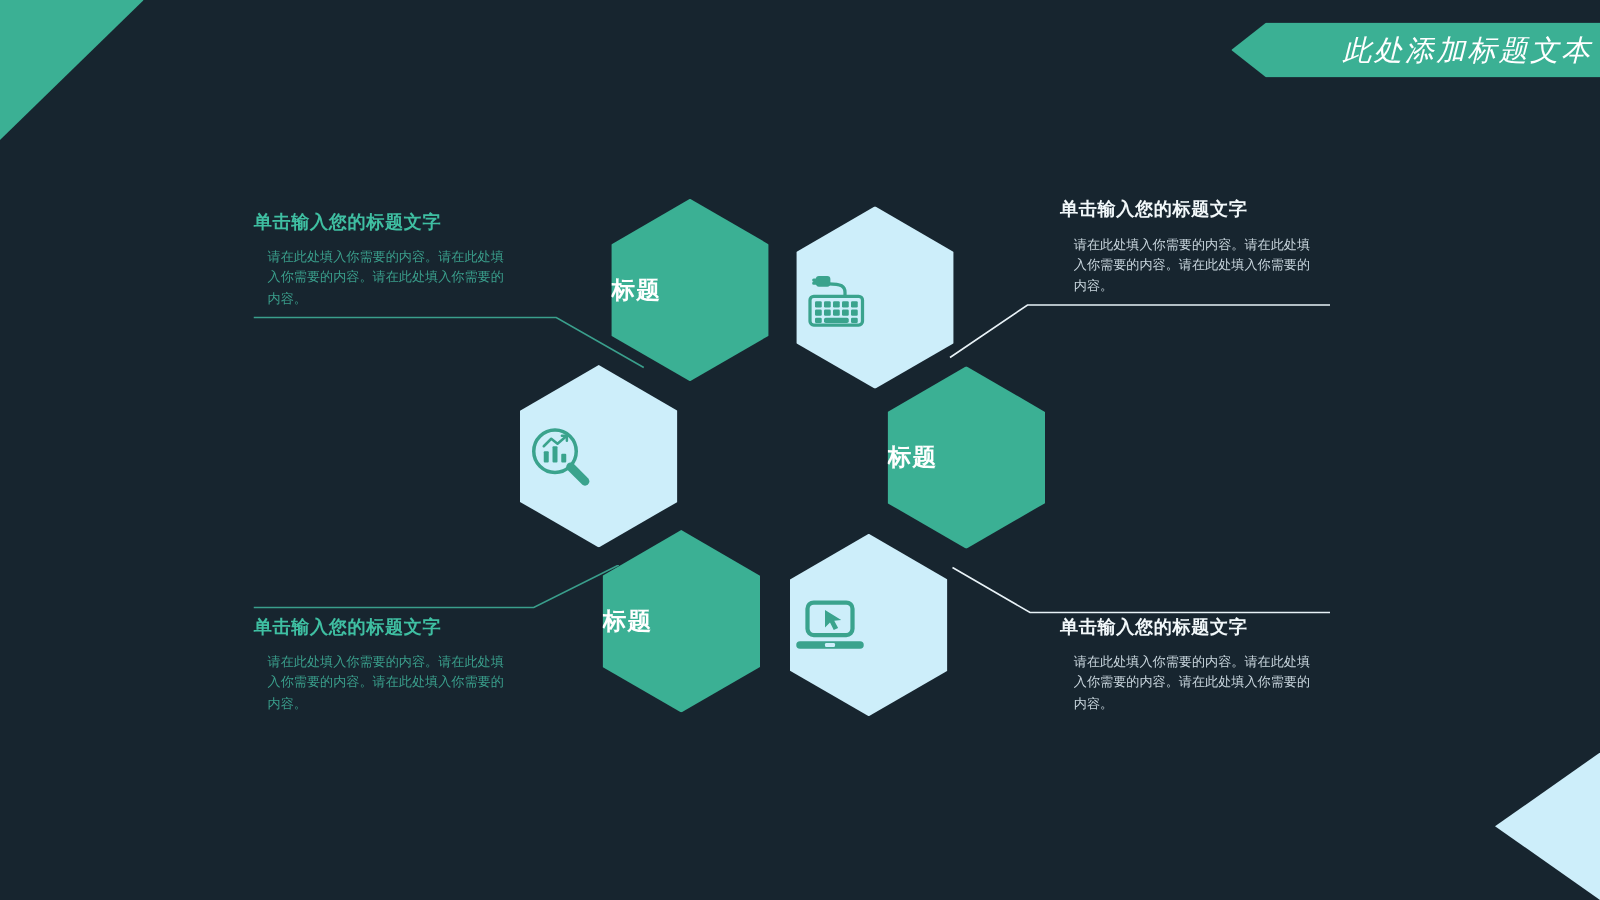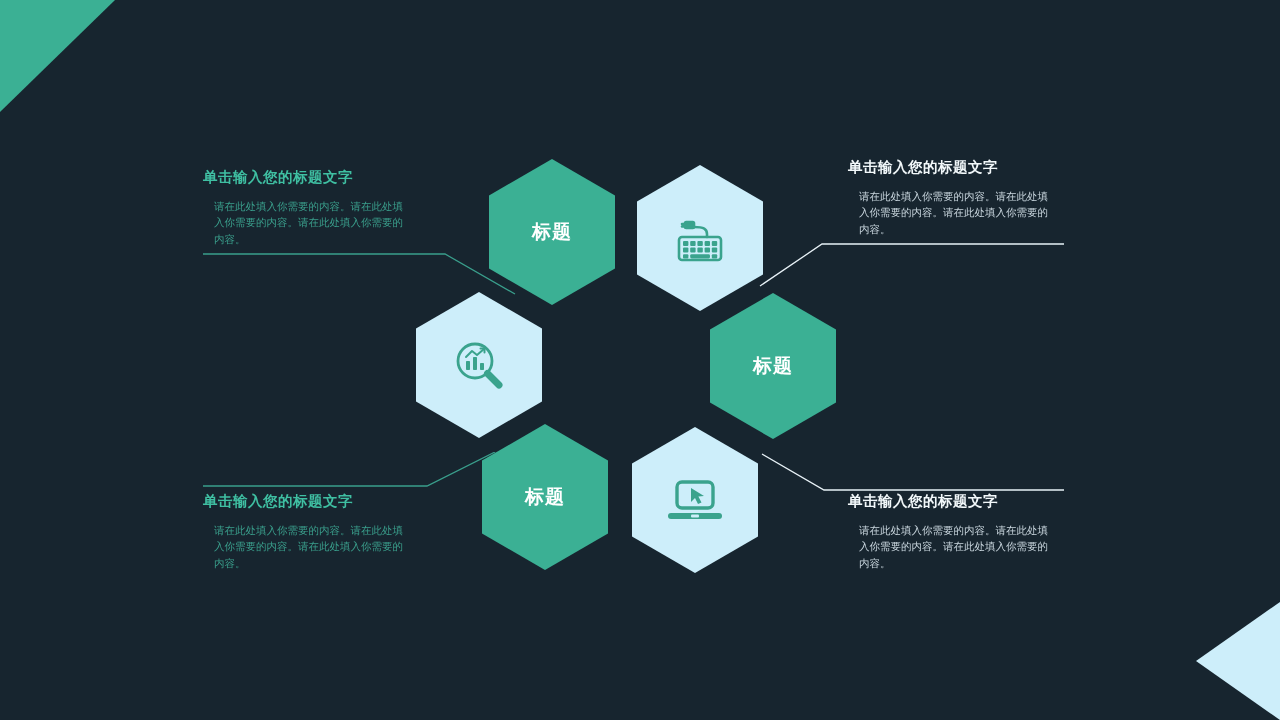--- a/index.html
+++ b/index.html
@@ -56,21 +56,20 @@
   }
 
   
   .hex {
     position: absolute;
     width: 126px;
     height: 146px;
     clip-path: polygon(50% 0%, 100% 25%, 100% 75%, 50% 100%, 0 75%, 0 25%);
     display: flex;
     align-items: center;
-    justify-content: center;
   }
   .hex.teal  { background: #3bb094; }
   .hex.light { background: #cdeefa; }
   .hex-label {
     color: #ffffff;
     font-size: 19px;
     font-weight: bold;
     letter-spacing: 1px;
   }
   .hex-icon { width: 64px; height: 64px; display: block; }
@@ -110,20 +109,23 @@
   #block-br { left: 848px; top: 492px; }
 </style>
 </head>
 <body>
 
 <div id="slide">
 
   <div class="corner-tl"></div>
   <div class="corner-br"></div>
 
+  <div class="header-banner">
+    <span class="header-title">此处添加标题文本</span>
+  </div>
 
   <svg class="connector" style="left:195px; top:240px;" width="330" height="60" viewBox="0 0 330 60">
     <polyline points="8,14 250,14 320,54" fill="none" stroke="#3a9f8c" stroke-width="1.3"></polyline>
   </svg>
 
   <svg class="connector" style="left:752px; top:228px;" width="320" height="62" viewBox="0 0 320 62">
     <polyline points="8,58 70,16 312,16" fill="none" stroke="#e8f2f7" stroke-width="1.3"></polyline>
   </svg>
 
   <svg class="connector" style="left:195px; top:452px;" width="330" height="60" viewBox="0 0 330 60">

